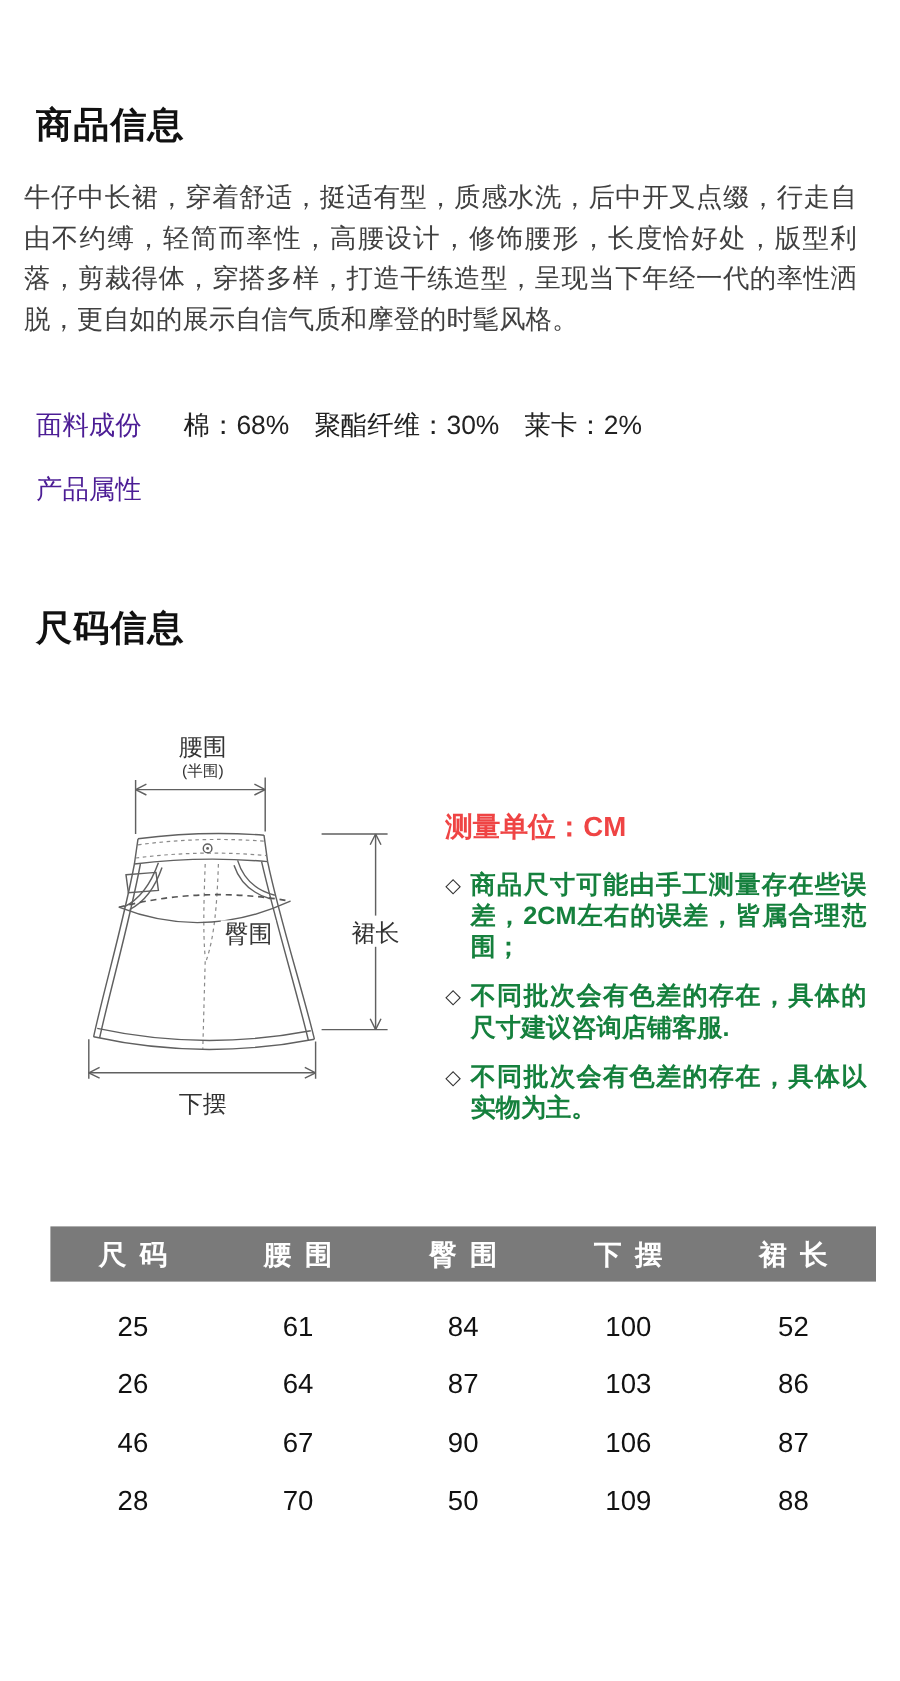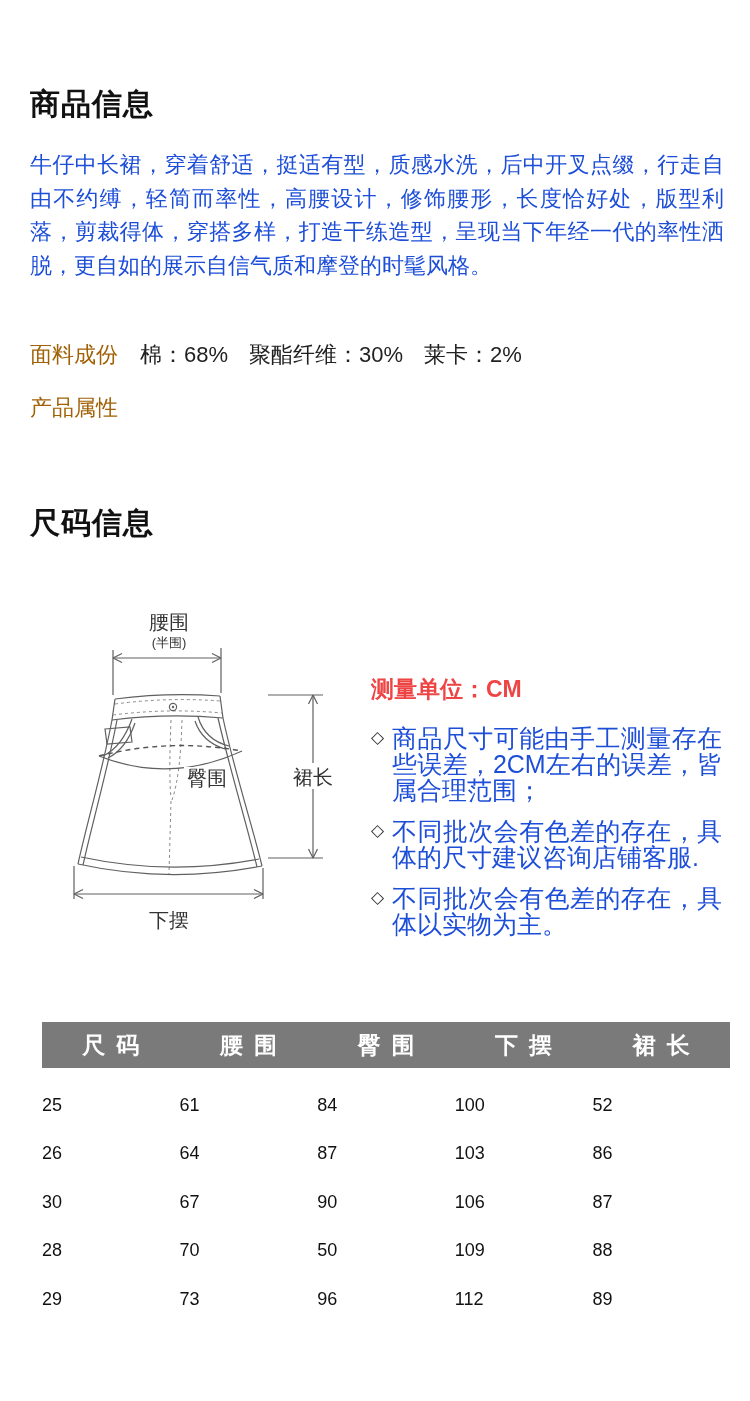--- a/index.html
+++ b/index.html
@@ -8,51 +8,51 @@
     font-family:"Liberation Sans","DejaVu Sans",sans-serif;color:#1a1a1a;
     overflow:hidden;
   }
   .abs{position:absolute;}
   .section-title{
     left:30px;font-size:30px;font-weight:bold;color:#111;letter-spacing:1px;margin:0;
   }
   #title-product{top:84px;}
   #title-size{top:503px;}
   .desc{
-    left:30px;top:148px;width:694px;margin:0;
-    font-size:22px;line-height:33.5px;color:#1d4ed8;text-align:justify;
+    left:20px;top:148px;width:694px;margin:0;
+    font-size:22px;line-height:33.5px;color:#404040;text-align:justify;
   }
   .spec-row{
     left:30px;display:flex;align-items:baseline;font-size:22px;color:#222;white-space:nowrap;
   }
   #fabric-row{top:340px;}
   #attr-row{top:393px;}
-  .spec-label{margin-right:22px;color:#a16207;}
+  .spec-label{margin-right:35px;color:#4c1d95;}
   .spec-items{display:flex;gap:21px;text-align:right;}
   
   #diagram{left:55px;top:598px;}
   #diagram .ln{stroke:#606060;stroke-width:1.2;fill:none;}
   #diagram .dash{stroke:#565656;stroke-width:1.4;fill:none;stroke-dasharray:5 4;}
   #diagram .stitch{stroke:#8a8a8a;stroke-width:1;fill:none;stroke-dasharray:3 3;}
   #diagram text{fill:#333;font-family:"Liberation Sans","DejaVu Sans",sans-serif;}
   #diagram .lbl{font-size:20px;}
   #diagram .lbl-sub{font-size:13px;}
   
   #measure-col{left:371px;top:674px;width:357px;}
   .measure-heading{font-size:23px;font-weight:bold;color:#ef4444;margin:0 0 20px 0;}
   .note-item{display:flex;align-items:flex-start;margin-bottom:15px;}
   .note-diamond{font-size:17px;line-height:26px;color:#333;margin-right:8px;flex:0 0 auto;}
-  .note-text{margin:0;font-size:25px;line-height:26px;color:#1d4ed8;width:330px;text-align:justify;}
+  .note-text{margin:0;font-size:21px;line-height:26px;color:#15803d;width:330px;text-align:justify;font-weight:bold;}
   
   #size-table{left:42px;top:1022px;width:688px;}
   .thead{height:46px;background:#7a7a7a;display:grid;grid-template-columns:repeat(5,1fr);align-items:center;}
   .th{text-align:center;color:#ffffff;font-size:23px;font-weight:bold;letter-spacing:11px;text-indent:11px;}
   .tbody{padding-top:13px;}
   .tr{height:48.5px;display:grid;grid-template-columns:repeat(5,1fr);align-items:center;}
-  .td{text-align:left;font-size:18px;color:#111;}
+  .td{text-align:center;font-size:23px;color:#111;}
 </style>
 </head>
 <body>
 
 <h1 id="title-product" class="abs section-title">商品信息</h1>
 
 <p class="abs desc">牛仔中长裙，穿着舒适，挺适有型，质感水洗，后中开叉点缀，行走自由不约缚，轻简而率性，高腰设计，修饰腰形，长度恰好处，版型利落，剪裁得体，穿搭多样，打造干练造型，呈现当下年经一代的率性洒脱，更自如的展示自信气质和摩登的时髦风格。</p>
 
 <div id="fabric-row" class="abs spec-row">
   <span class="spec-label">面料成份</span>
@@ -163,34 +163,27 @@
       <div class="td">52</div>
     </div>
     <div class="tr">
       <div class="td">26</div>
       <div class="td">64</div>
       <div class="td">87</div>
       <div class="td">103</div>
       <div class="td">86</div>
     </div>
     <div class="tr">
-      <div class="td">30</div>
+      <div class="td">46</div>
       <div class="td">67</div>
       <div class="td">90</div>
       <div class="td">106</div>
       <div class="td">87</div>
     </div>
     <div class="tr">
       <div class="td">28</div>
       <div class="td">70</div>
       <div class="td">50</div>
       <div class="td">109</div>
       <div class="td">88</div>
     </div>
-    <div class="tr">
-      <div class="td">29</div>
-      <div class="td">73</div>
-      <div class="td">96</div>
-      <div class="td">112</div>
-      <div class="td">89</div>
-    </div>
   </div>
 </div>
 
 </body></html>

